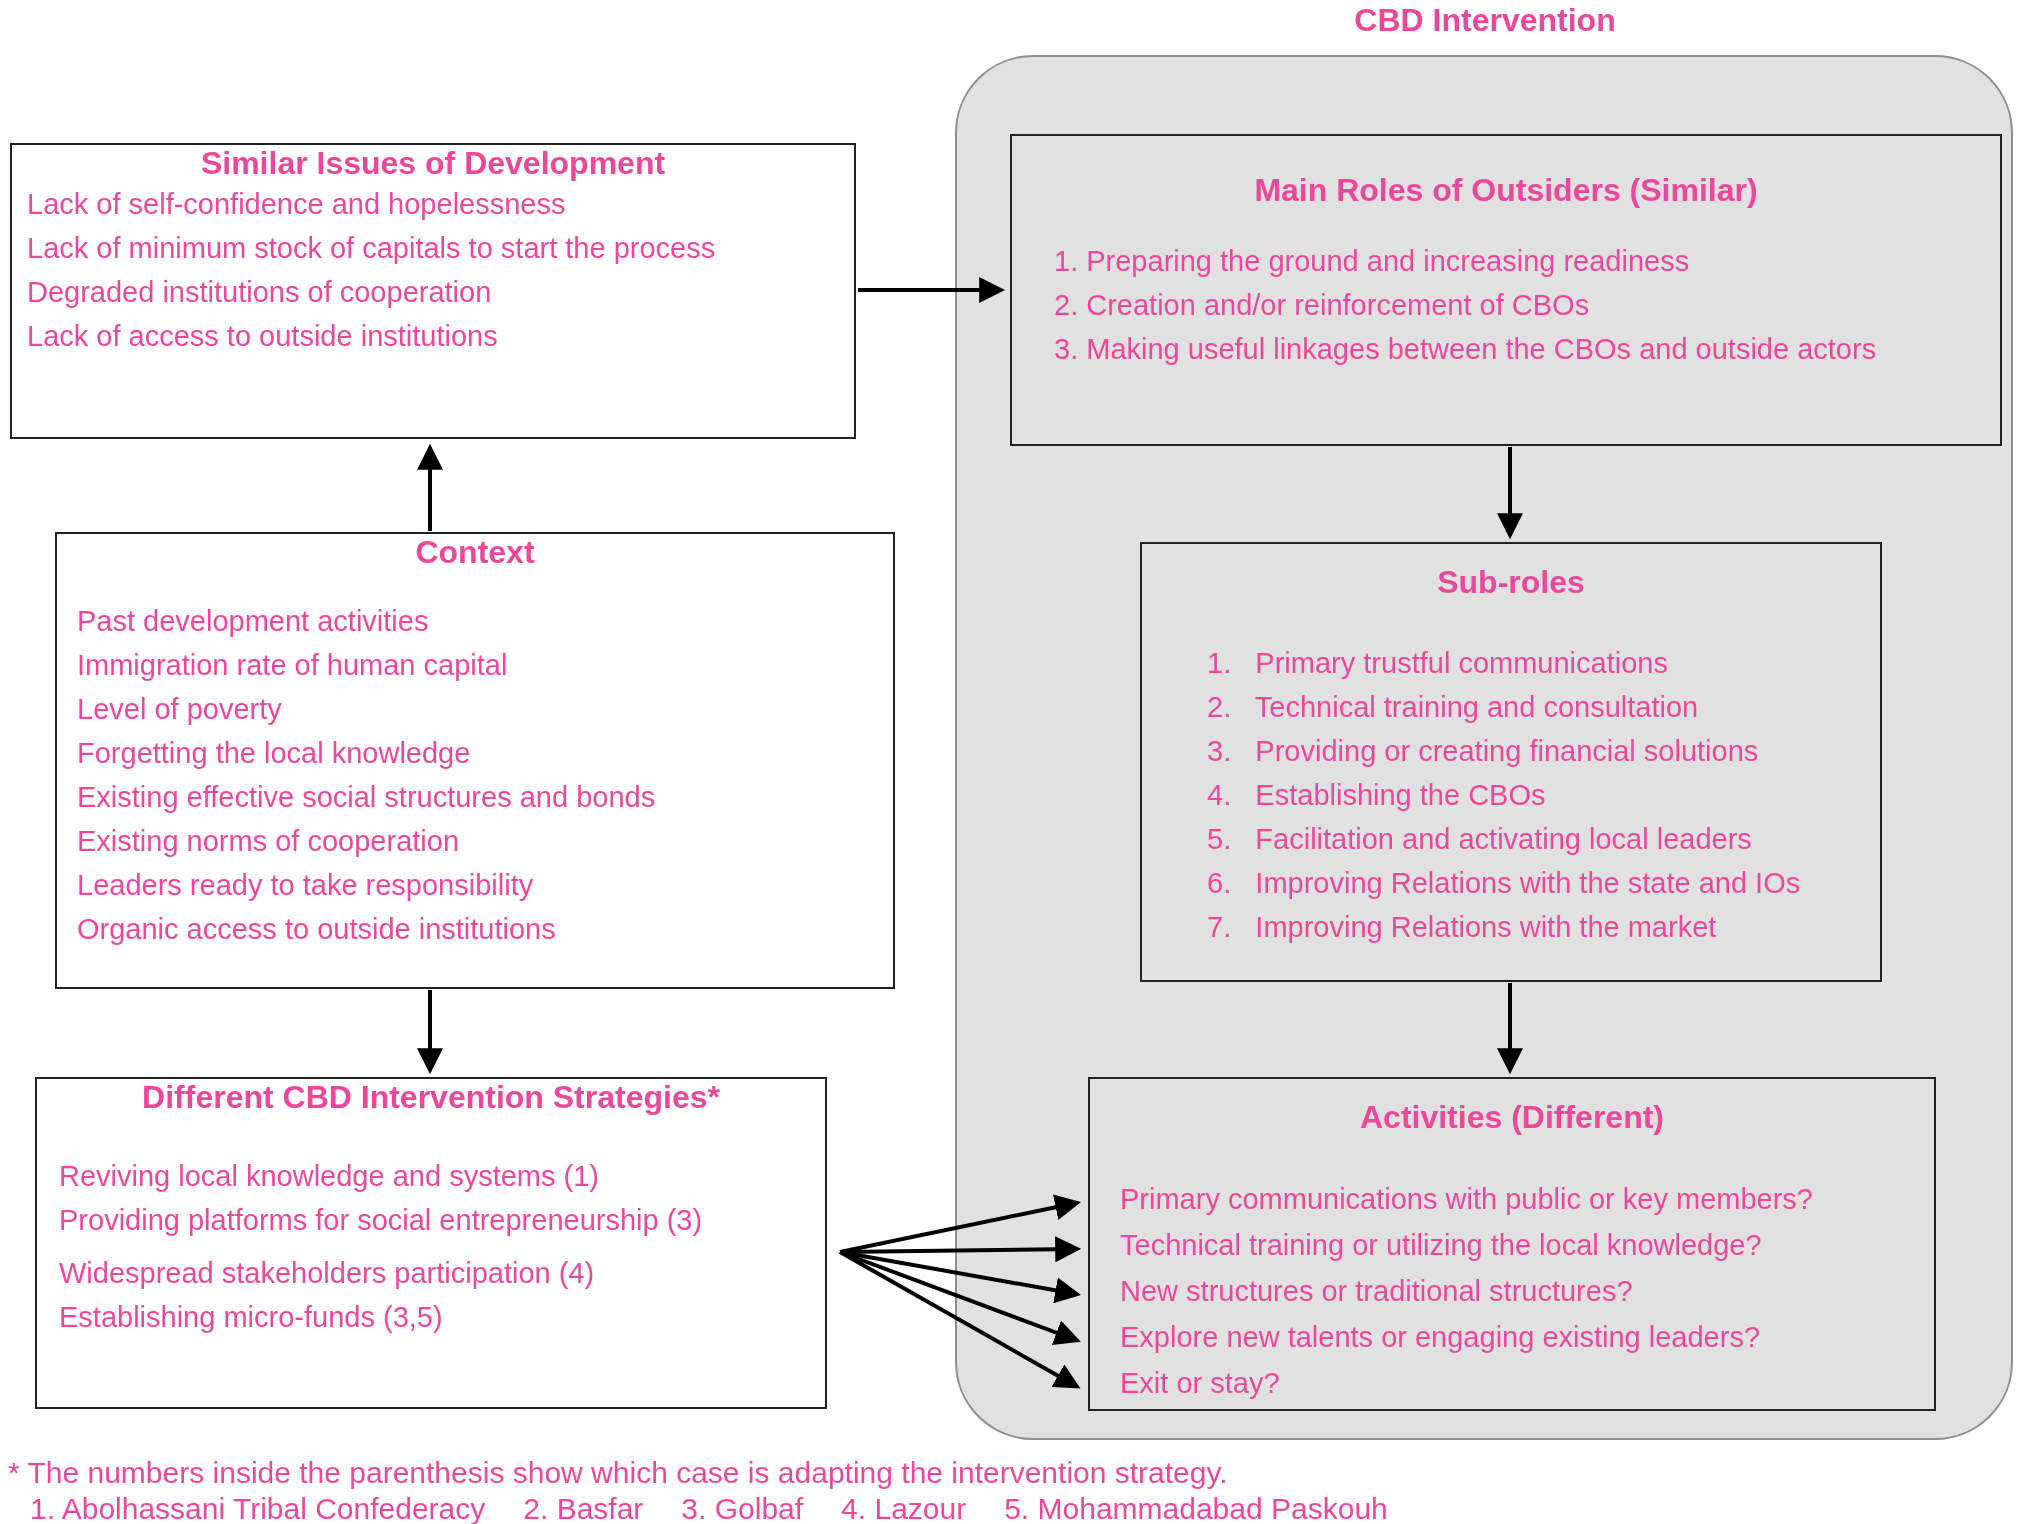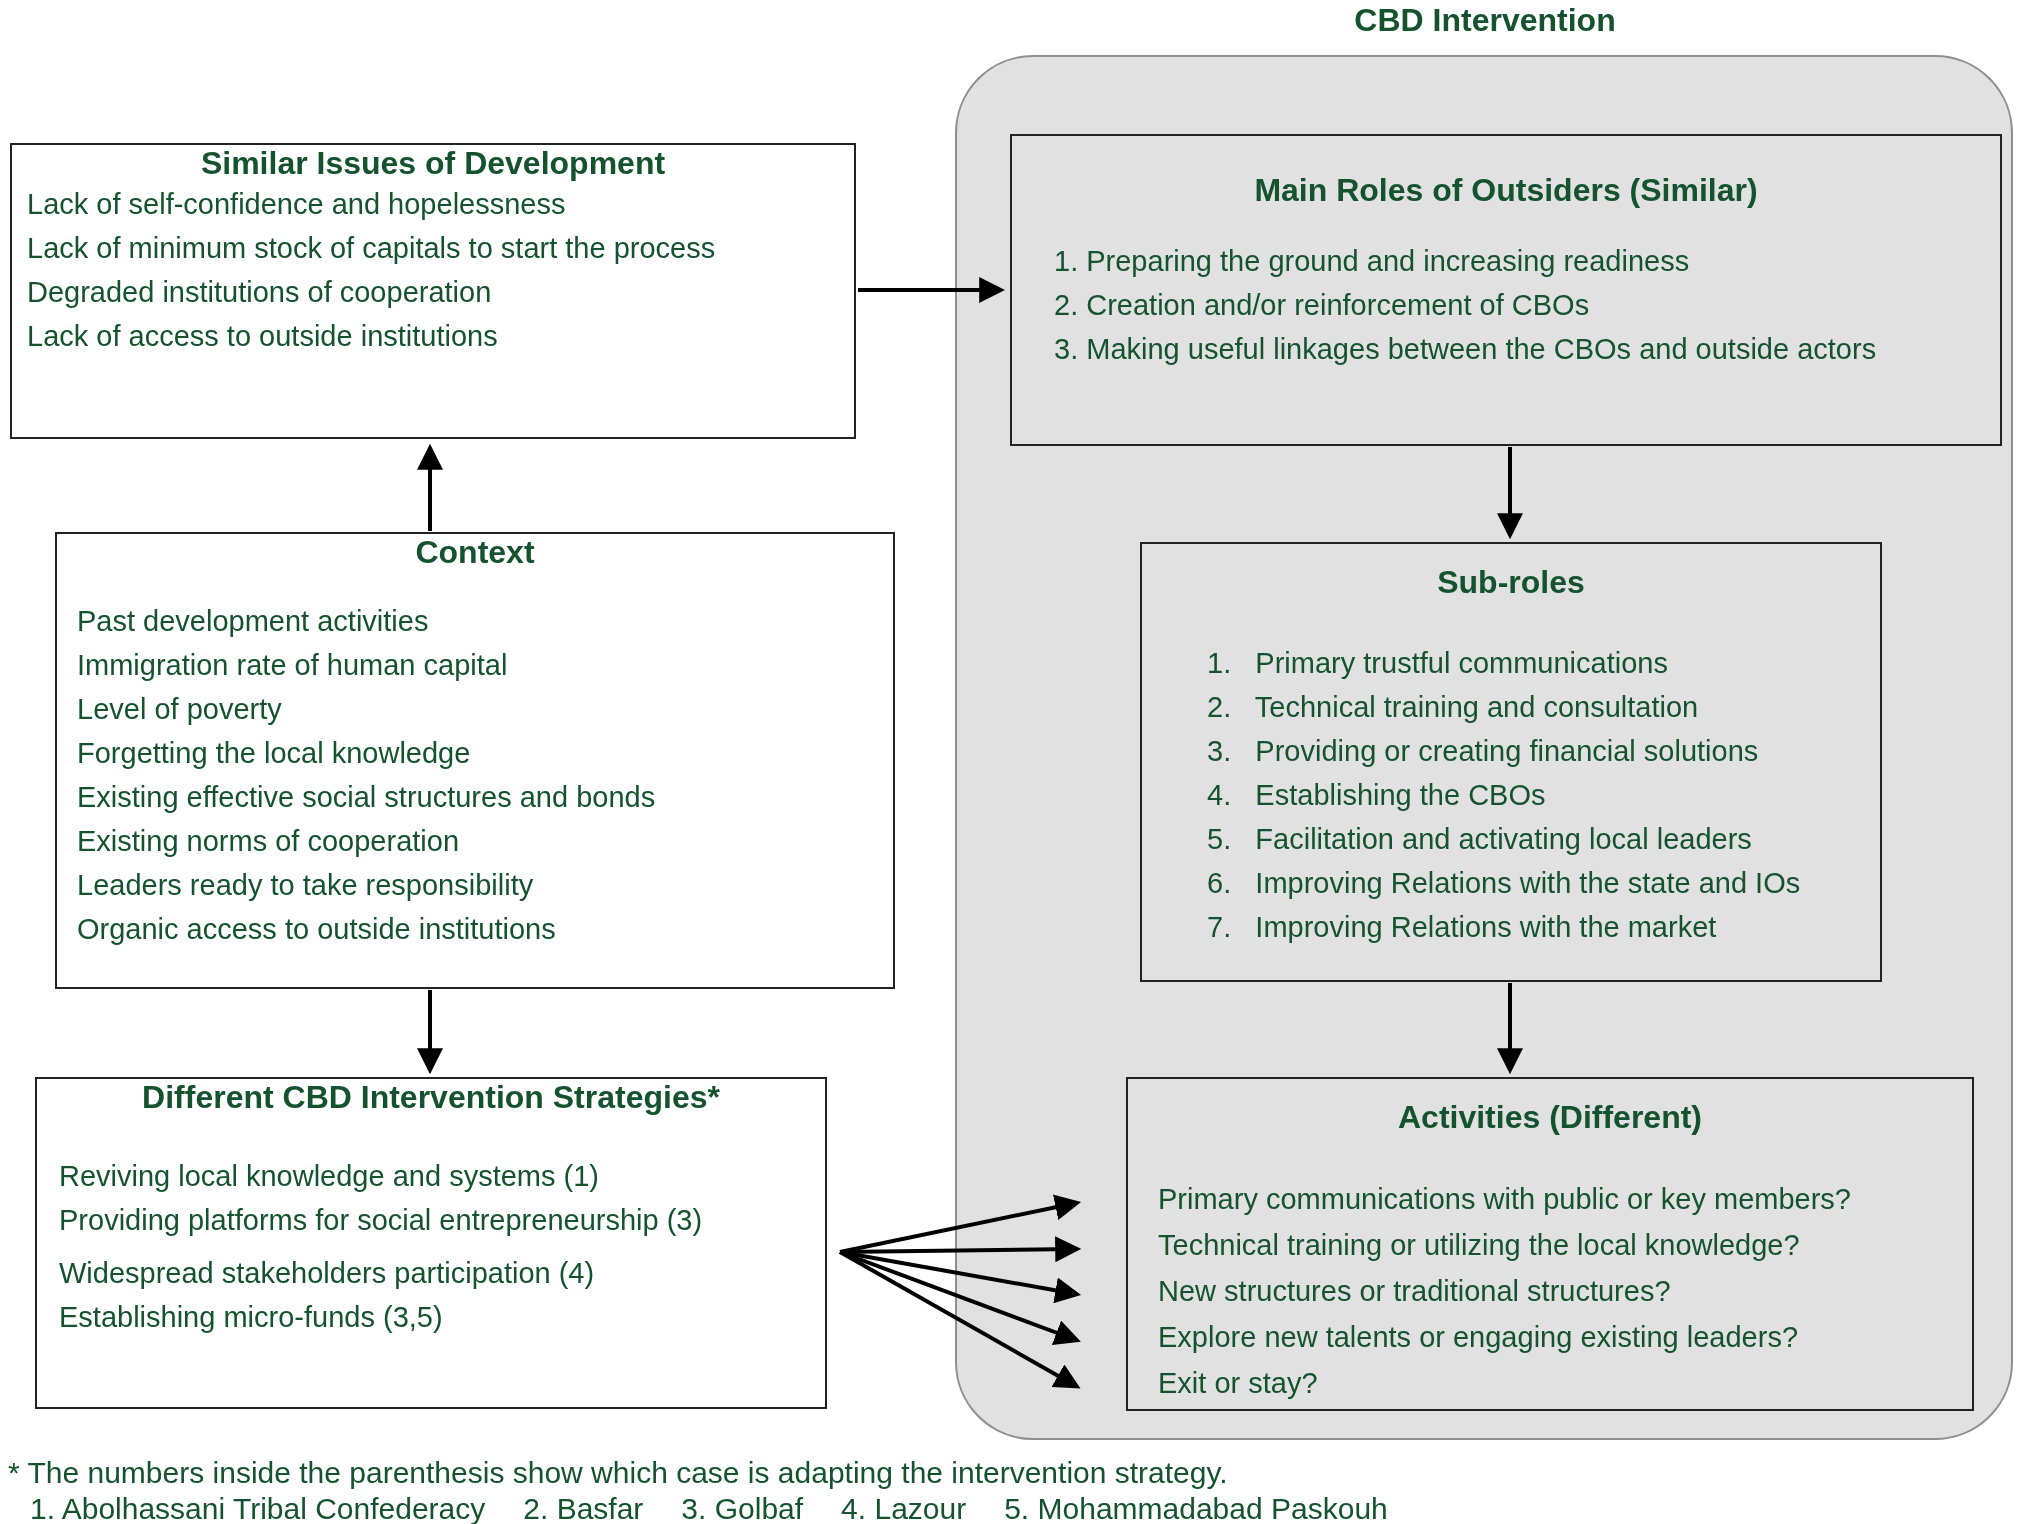--- a/index.html
+++ b/index.html
@@ -2,21 +2,21 @@
 <html><head>
 <meta charset="utf-8">
 <style>
   html,body{margin:0;padding:0;background:#ffffff;}
   .canvas{
     position:relative;
     width:2030px;
     height:1524px;
     background:#ffffff;
     font-family:"Liberation Sans","DejaVu Sans",sans-serif;
-    color:#14532d;
+    color:#ec4899;
     overflow:hidden;
   }
   .page-title{
     position:absolute;
     left:955px; top:2px; width:1060px;
     text-align:center;
     font-size:32px;
     font-weight:bold;
   }
   .panel{
@@ -60,21 +60,21 @@
 
   
   .b-mainroles{left:1010px; top:134px; width:992px; height:312px;}
   .b-mainroles .box-title{padding-top:36px;}
   .b-mainroles .box-items{margin-top:30px; padding:0 15px 0 42px;}
 
   .b-subroles{left:1140px; top:542px; width:742px; height:440px;}
   .b-subroles .box-title{padding-top:20px;}
   .b-subroles .box-items{margin-top:40px; padding:0 10px 0 65px;}
 
-  .b-activities{left:1126px; top:1077px; width:848px; height:334px;}
+  .b-activities{left:1088px; top:1077px; width:848px; height:334px;}
   .b-activities .box-title{padding-top:20px;}
   .b-activities .box-items{margin-top:40px; padding:0 0 0 30px; line-height:46px;}
 
   
   .footnote{
     position:absolute;
     left:8px; top:1456px;
     font-size:30px;
   }
   .cases{

